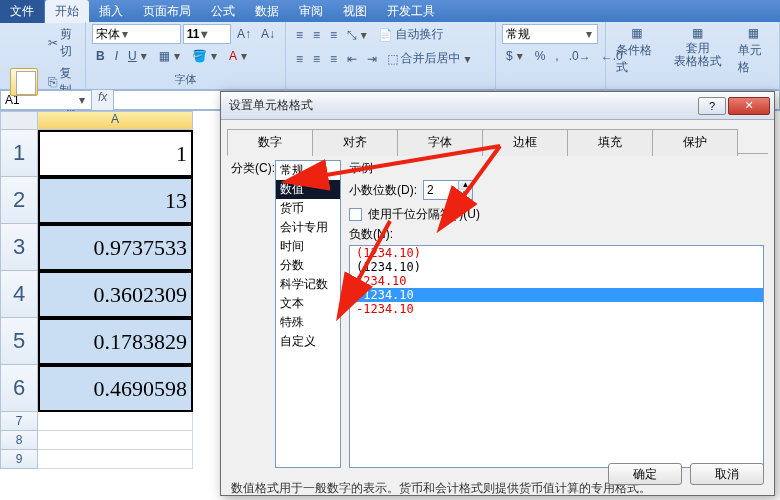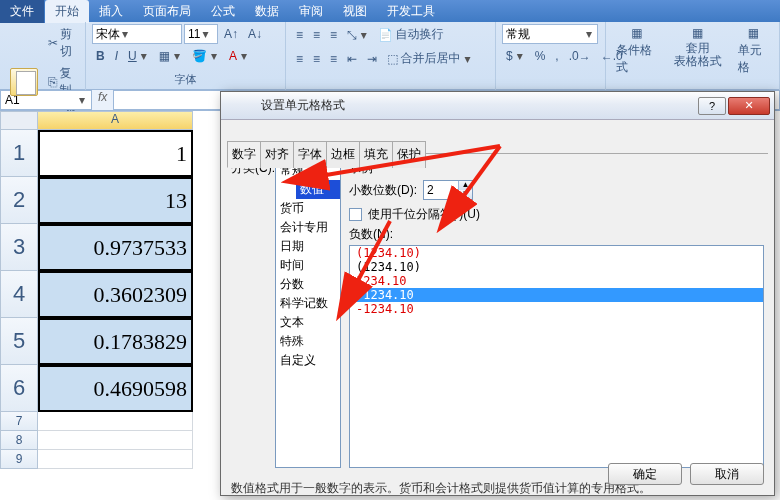--- a/index.html
+++ b/index.html
@@ -11,21 +11,21 @@
 .tab { padding: 3px 10px; color: #fff; cursor: pointer; }
 .tab.file { background: #2b5797; border-right: 1px solid #3f7ac4; }
 .tab.active { background: #eaf1fb; color: #3b5a82; border-radius: 3px 3px 0 0; }
 .ribbon-body { display: flex; height: 68px; }
 .group { border-right: 1px solid #b5cbe4; padding: 2px 6px; display: flex; flex-direction: column; justify-content: space-between; }
 .group-label { text-align: center; color: #3b5a82; font-size: 11px; padding-bottom: 1px; }
 .grp-row { display: flex; gap: 2px; align-items: center; }
 .btn { padding: 1px 3px; border: 1px solid transparent; border-radius: 2px; cursor: pointer; display: inline-flex; align-items: center; gap: 2px; color: #3b5a82; }
 .font-sel { border: 1px solid #9db8d9; background: #fff; height: 20px; padding: 0 3px; display: inline-flex; align-items: center; }
 .font-sel.name { width: 90px; }
-.font-sel.size { width: 34px; }
+.font-sel.size { width: 49px; font-weight: bold; }
 .dd { width: 10px; text-align: center; color: #555; }
 .paste-big { display: flex; flex-direction: column; align-items: center; padding: 2px 4px; }
 .paste-icon { width: 28px; height: 28px; background: linear-gradient(#fef9e3, #f5d97a); border: 1px solid #c9a94d; border-radius: 2px; position: relative; }
 .paste-icon::after { content:""; position:absolute; top:2px; left:5px; width:18px; height:22px; background:#fff; border:1px solid #aaa; }
 
 .namebox-row { height: 21px; display:flex; border-bottom:1px solid #9db8d9; background:#eaf1fb; }
 .namebox { width: 92px; background:#fff; border:1px solid #9db8d9; padding:1px 4px; display:flex; align-items:center; }
 .fx { padding: 0 6px; color:#666; font-style:italic; }
 .formula-bar { flex:1; background:#fff; border:1px solid #9db8d9; }
 
@@ -39,32 +39,32 @@
 .rowh { width:38px; height:47px; background:linear-gradient(#f3f7fc,#e3ecf6); border:1px solid #b5c5d7; border-top:none; display:flex; align-items:center; justify-content:center; font-size:22px; color:#3b5a82; }
 .rowh.short { height: 19px; font-size:12px; }
 .cell { width:155px; height:47px; border-right:1px solid #d4d9df; border-bottom:1px solid #d4d9df; display:flex; align-items:center; justify-content:flex-end; padding-right:4px; font-size:22px; font-family: SimSun, serif; }
 .cell.short { height:19px; font-size:12px; }
 .selA { border:2px solid #000; background:#c9def2; }
 .selA.first { background:#fff; }
 
 
 .dialog { position:absolute; left:220px; top:91px; width:555px; height:405px; background:#f0f0f0; border:1px solid #6a6a6a; box-shadow:3px 3px 12px rgba(0,0,0,.35); }
 .titlebar { height:28px; background:linear-gradient(#fdfdfe,#e6ecf5 45%,#d7e1ef); display:flex; align-items:center; padding:0 4px 0 8px; border-bottom:1px solid #aab; }
-.titlebar .ttl { flex:1; color:#2a2a2a;margin-left:32px; }
+.titlebar .ttl { flex:1; color:#2a2a2a; }
 .winbtn { width:28px; height:18px; margin-left:2px; border:1px solid #888; border-radius:2px; display:flex; align-items:center; justify-content:center; font-size:11px; background:linear-gradient(#f7f9fc,#d9e3f0); cursor:pointer; }
 .winbtn.close { background:linear-gradient(#e87d73,#c83b2d); color:#fff; border-color:#8b2c22; width:42px; }
 .dlg-tabs { display:flex; margin:6px 6px 0 6px; border-bottom:1px solid #aaa; }
-.dtab { padding:4px 4px; border:1px solid #aaa; border-bottom:none; margin-right:-1px; background:#ececec; cursor:pointer; position:relative; top:15px; }
+.dtab { padding:4px 30px; border:1px solid #aaa; border-bottom:none; margin-right:-1px; background:#ececec; cursor:pointer; position:relative; top:3px; }
 .dtab.active { background:#f0f0f0; border-bottom:1px solid #f0f0f0; }
 .dlg-body { padding:6px 10px; display:flex; gap:8px; height:320px; }
 .cat { width:110px; display:flex; }
 .cat label { margin-bottom:2px; }
 .listbox { flex:1; border:1px solid #7a9abf; background:#fff; overflow:auto; }
 .li { padding:1px 4px; cursor:pointer; }
-.li.sel { background:#1d4ed8; color:#fff;margin-left:20px; }
+.li.sel { background:#0f172a; color:#fff; }
 .right { flex:1; display:flex; flex-direction:column; }
 .field { display:flex; align-items:center; gap:6px; margin:3px 0; }
 .sample-box { border:none; padding-left:8px; }
 .spin { display:inline-flex; border:1px solid #7a9abf; background:#fff; }
 .spin input { border:none; width:34px; padding:1px 3px; outline:none; }
 .spin .spbtns { display:flex; flex-direction:column; }
 .spin .sp { width:14px; height:9px; background:linear-gradient(#f4f7fb,#d6e1ef); border-left:1px solid #9db8d9; font-size:8px; line-height:8px; text-align:center; cursor:pointer; }
 .neglist { border:1px solid #7a9abf; background:#fff; flex:1; margin-top:2px; }
 .neglist .ni { padding:0 6px; font-family:Consolas,monospace; }
 .neglist .ni.red { color:#d00; }
@@ -272,21 +272,20 @@
       <div class="dtab">保护</div>
     </div>
   <div class="dlg-body">
     <div class="cat">
       <label>分类(C):</label>
       <div class="listbox" id="catlist">
           <div class="li">常规</div>
           <div class="li sel">数值</div>
           <div class="li">货币</div>
           <div class="li">会计专用</div>
-          <div class="li">日期</div>
           <div class="li">时间</div>
           <div class="li">分数</div>
           <div class="li">科学记数</div>
           <div class="li">文本</div>
           <div class="li">特殊</div>
           <div class="li">自定义</div>
         </div>
     </div>
     <div class="right">
       <div>示例</div>

